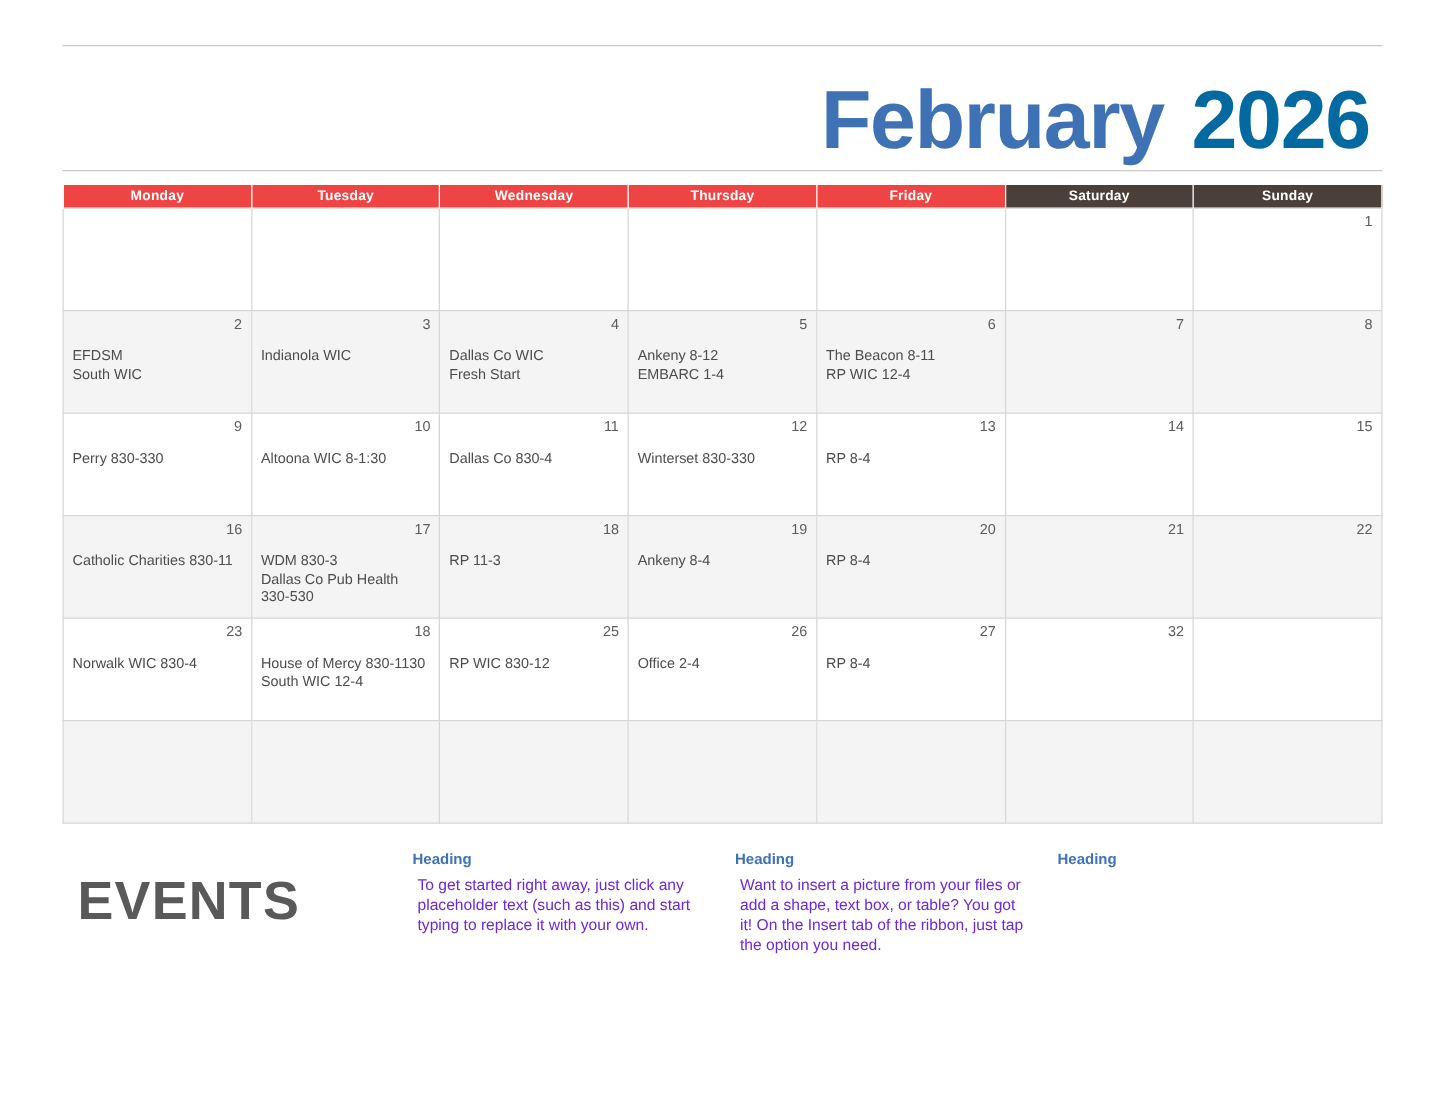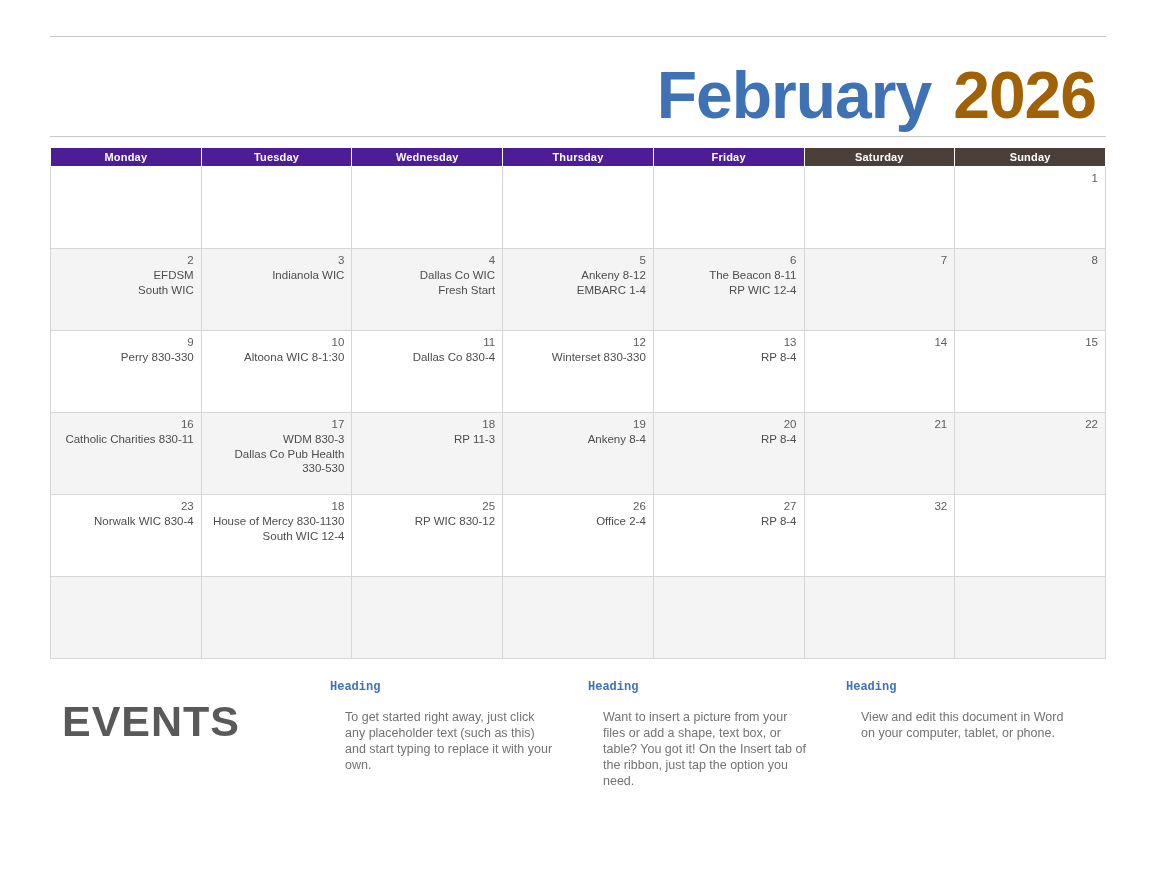--- a/index.html
+++ b/index.html
@@ -42,21 +42,21 @@
   .month {
     font-size: 66px;
     font-weight: bold;
     color: #3f72b5;
     letter-spacing: -1px;
     line-height: 1;
   }
   .year {
     font-size: 66px;
     font-weight: bold;
-    color: #a16207;
+    color: #0369a1;
     letter-spacing: -1px;
     line-height: 1;
     margin-left: 22px;
   }
   .title-rule {
     position: absolute;
     left: 50px;
     top: 136px;
     width: 1056px;
     height: 1px;
@@ -69,21 +69,21 @@
     top: 147px;
     width: 1056px;
     border-collapse: collapse;
     table-layout: fixed;
   }
   table.cal th {
     height: 19px;
     font-size: 11px;
     font-weight: bold;
     color: #ffffff;
-    background: #4c1d95;
+    background: #ef4444;
     border: 1px solid #ffffff;
     text-align: center;
     vertical-align: middle;
     letter-spacing: .2px;
   }
   table.cal th.weekend { background: #4a4039; }
   table.cal td {
     border: 1px solid #d6d6d6;
     vertical-align: top;
     padding: 4px 7px 2px 7px;
@@ -93,21 +93,21 @@
   table.cal tr.band-grey td { background: #f4f4f4; }
   table.cal tr.band-white td { background: #ffffff; }
   .daynum {
     text-align: right;
     font-size: 11.5px;
     color: #5c5c5c;
     line-height: 14px;
     height: 15px;
   }
   .events {
-    text-align: right;
+    margin-top: 10px;
     font-size: 11.5px;
     color: #4d4d4d;
     line-height: 14.5px;
   }
   .events div { white-space: normal; }
   
   .footer {
     position: absolute;
     left: 50px;
     top: 680px;
@@ -127,27 +127,26 @@
   }
   .col {
     width: 258px;
     padding-right: 18px;
   }
   .col h4 {
     margin: 0 0 6px 0;
     font-size: 12px;
     font-weight: bold;
     color: #3f72b5;
-    font-family: Liberation Mono, monospace;
   }
   .col p {
-    margin: 15px;
+    margin: 4px;
     font-size: 12.5px;
     line-height: 16px;
-    color: #737373;
+    color: #6d28d9;
   }
 </style>
 </head>
 <body>
 
 <div class="page">
 
   <div class="top-rule"></div>
 
   <div class="title-row">
@@ -381,17 +380,16 @@
     <div class="col">
       <h4>Heading</h4>
       <p>To get started right away, just click any placeholder text (such as this) and start typing to replace it with your own.</p>
     </div>
     <div class="col">
       <h4>Heading</h4>
       <p>Want to insert a picture from your files or add a shape, text box, or table? You got it! On the Insert tab of the ribbon, just tap the option you need.</p>
     </div>
     <div class="col">
       <h4>Heading</h4>
-      <p>View and edit this document in Word on your computer, tablet, or phone.</p>
     </div>
   </div>
 
 </div>
 
 </body></html>

